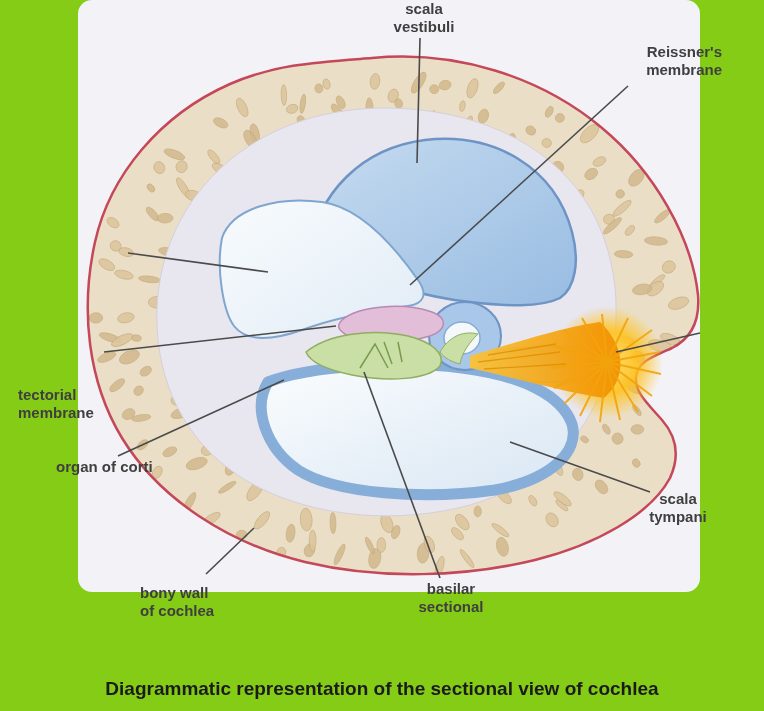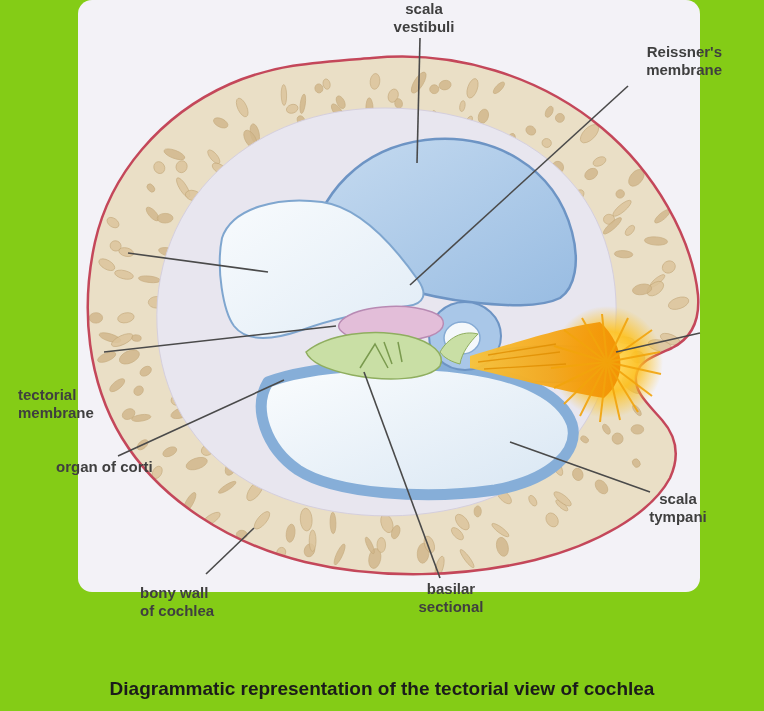--- a/index.html
+++ b/index.html
@@ -301,14 +301,14 @@
   <div class="lbl" style="left:140px;top:576px;width:110px;margin-top:8px;">bony wall
 of cochlea</div>
 
   <div class="lbl center" style="left:396px;top:580px;width:110px;">basilar
 sectional</div>
 
   <div class="lbl center" style="left:636px;top:490px;width:84px;">scala
 tympani</div>
 
 
-  <div class="caption">Diagrammatic representation of the tectorial view of cochlea</div>
+  <div class="caption">Diagrammatic representation of the sectional view of cochlea</div>
 </div>
 
 </body></html>

